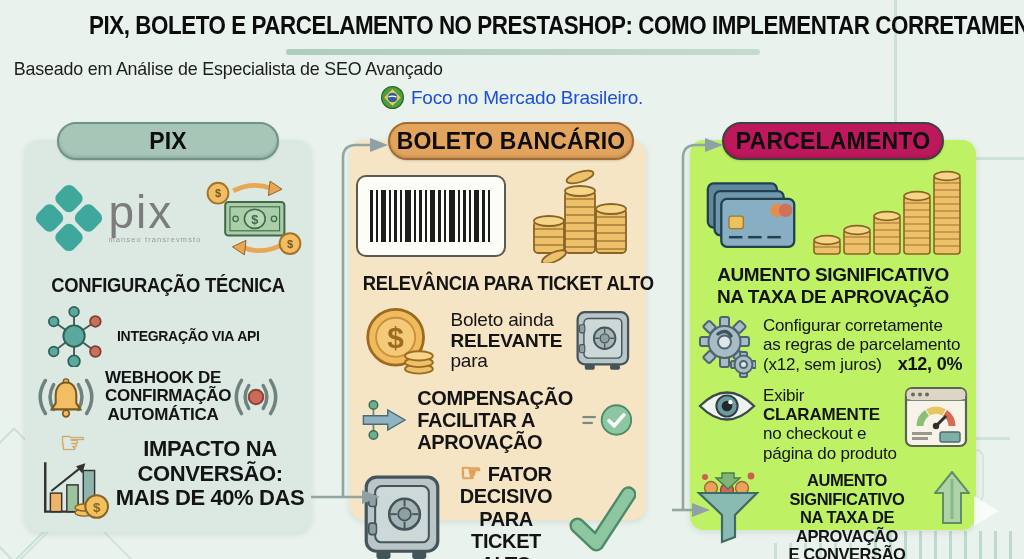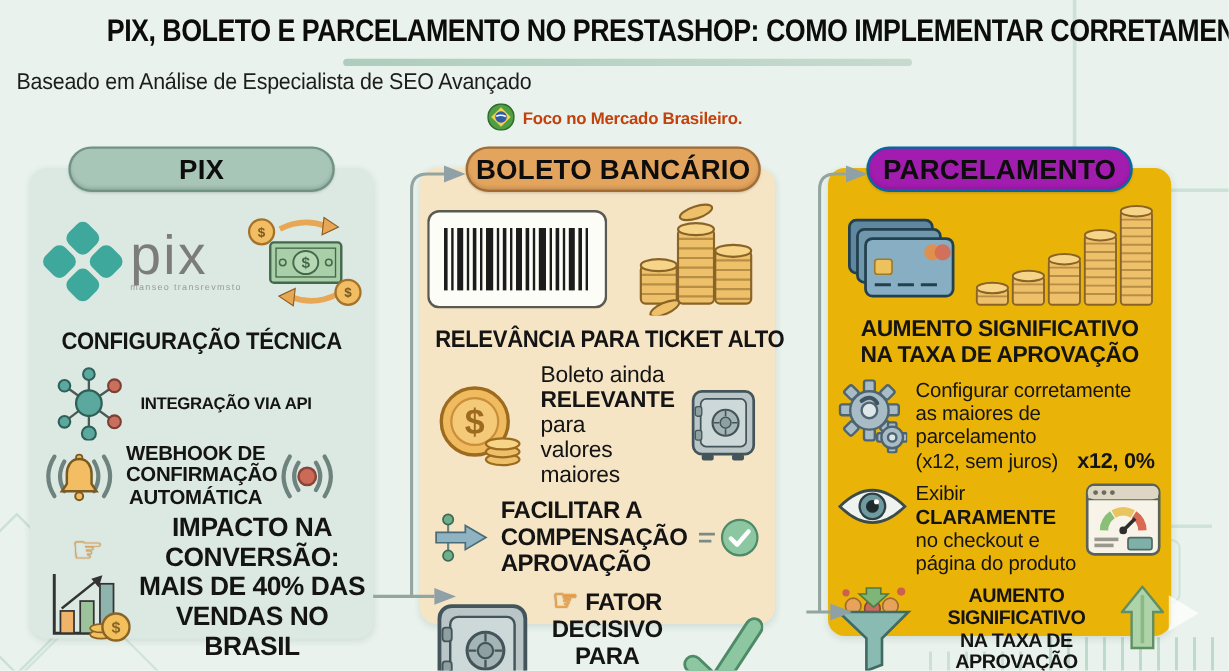--- a/index.html
+++ b/index.html
@@ -17,32 +17,32 @@
   .deco-diamond2 { left:36px; bottom:-40px; width:80px; height:80px; border:2px solid rgba(150,195,172,.28); transform:rotate(45deg); }
   .deco-hline { right:40px; bottom:56px; width:260px; height:54px; border:2px solid rgba(150,195,172,.25); border-radius:8px; }
 
   
   .title-wrap { position:absolute; top:10px; left:0; width:1024px; text-align:center; }
   .title { display:inline-block; white-space:nowrap; font-size:26px; font-weight:800; letter-spacing:-.5px; color:#0c0c0c; transform:scaleX(.86); transform-origin:50% 50%; }
   .title-underline { position:absolute; top:49px; left:286px; width:474px; height:6px; border-radius:3px; background:linear-gradient(90deg,#aecdbd,#c6dbce); }
   .subtitle-wrap { position:absolute; top:58px; left:0; width:1024px; }
   .subtitle { display:inline-block; font-size:19px; font-weight:500; letter-spacing:-.2px; color:#1d1d1d; transform:scaleX(.94); transform-origin:center; white-space:nowrap; }
   .focus-row { position:absolute; top:86px; left:0; width:1024px; display:flex; justify-content:center; align-items:center; gap:7px; }
-  .focus-text { font-size:14px; font-weight:700; letter-spacing:-.2px; color:#c2410c; }
+  .focus-text { font-size:19px; font-weight:400; letter-spacing:-.2px; color:#1d4ed8; }
 
   
   .card { position:absolute; top:140px; border-radius:14px; box-shadow:0 2px 6px rgba(40,70,55,.12); }
   .card-pix { left:25px; width:286px; height:392px; background:#dce9e2; }
   .card-boleto { left:350px; width:296px; height:380px; background:#f6e5c5; }
-  .card-parc { left:690px; width:286px; height:390px; background:#eab308; }
+  .card-parc { left:690px; width:286px; height:390px; background:#bef264; }
 
   .pill { position:absolute; top:122px; height:38px; border-radius:19px; display:flex; align-items:center; justify-content:center; font-size:23px; font-weight:800; letter-spacing:.2px; color:#0d0d0d; box-shadow:inset 0 -2px 3px rgba(0,0,0,.12), 0 1px 2px rgba(0,0,0,.15); }
   .pill-pix { left:57px; width:222px; background:#a8c6b8; border:2px solid #6f9486; }
   .pill-boleto { left:388px; width:246px; background:#e3a55e; border:2px solid #a06b34; }
-  .pill-parc { left:722px; width:222px; background:#a21caf; border:2px solid #0369a1; }
+  .pill-parc { left:722px; width:222px; background:#be185d; border:2px solid #404040; }
 
   .cond { display:inline-block; white-space:nowrap; transform:scaleX(.92); transform-origin:center; }
 
   
   .pix-logo-row { display:flex; align-items:center; justify-content:center; gap:4px; margin-top:30px; height:96px; }
   .pix-word { font-size:46px; font-weight:500; color:#7c7c7c; letter-spacing:2px; line-height:.9; }
   .pix-tagline { font-size:7.5px; color:#9a9a9a; letter-spacing:1.1px; margin-top:2px; }
   .section-title { text-align:center; font-size:20px; font-weight:800; letter-spacing:-.3px; margin-top:8px; }
   .pix-row-api { display:flex; align-items:center; gap:10px; padding-left:20px; margin-top:8px; }
   .t17b { font-size:14px; font-weight:700; letter-spacing:-.3px; }
@@ -198,21 +198,20 @@
           <polygon points="47,5 38,8 44,15" fill="#333"></polygon>
           <ellipse cx="46" cy="53" rx="9" ry="3.4" fill="#f2c15e" stroke="#8a6426" stroke-width="1.4"></ellipse>
           <ellipse cx="46" cy="48" rx="9" ry="3.4" fill="#f2c15e" stroke="#8a6426" stroke-width="1.4"></ellipse>
           <circle cx="58" cy="47" r="11" fill="#f2c15e" stroke="#8a6426" stroke-width="2"></circle>
           <text x="58" y="52" font-size="13" font-weight="bold" fill="#8a6426" text-anchor="middle">$</text>
         </svg>
       </div>
       <div class="impact-text">
         <div>IMPACTO NA CONVERSÃO:</div>
         <div>MAIS DE 40% DAS</div>
-        <div>VENDAS NO BRASIL</div>
       </div>
     </div>
   </div>
   <div class="pill pill-pix">
     <span>PIX</span>
   </div>
 
   <div class="card card-boleto">
     <div class="bol-icons-row">
       <svg width="150" height="82" viewBox="0 0 150 82">
@@ -268,21 +267,20 @@
         <text x="34" y="45" font-size="32" font-weight="bold" fill="#9c6b1f" text-anchor="middle">$</text>
         <g stroke="#9c6b1f" stroke-width="2">
           <ellipse cx="59" cy="68" rx="15" ry="5" fill="#eec06a"></ellipse>
           <ellipse cx="59" cy="61" rx="15" ry="5" fill="#eec06a"></ellipse>
           <ellipse cx="59" cy="54" rx="15" ry="5" fill="#f6d488"></ellipse>
         </g>
       </svg>
       <div class="rel-text" style="flex:1;">
         <div>Boleto ainda</div>
         <div><b>RELEVANTE</b><span> para</span></div>
-        <div>valores maiores</div>
       </div>
       <svg width="62" height="72" viewBox="0 0 64 72">
         <rect x="4" y="4" width="56" height="58" rx="8" fill="#b9c5c6" stroke="#43555a" stroke-width="2.5"></rect>
         <rect x="11" y="11" width="42" height="44" rx="5" fill="#cdd8d8" stroke="#43555a" stroke-width="1.6"></rect>
         <rect x="6" y="18" width="6" height="9" rx="2" fill="#8fa0a3" stroke="#43555a" stroke-width="1.2"></rect>
         <rect x="6" y="40" width="6" height="9" rx="2" fill="#8fa0a3" stroke="#43555a" stroke-width="1.2"></rect>
         <circle cx="34" cy="33" r="12" fill="#a5b5b6" stroke="#43555a" stroke-width="2"></circle>
         <circle cx="34" cy="33" r="5" fill="#8fa0a3" stroke="#43555a" stroke-width="1.4"></circle>
         <g stroke="#43555a" stroke-width="1.5">
           <line x1="34" y1="22" x2="34" y2="27"></line>
@@ -296,22 +294,22 @@
     </div>
 
     <div class="bol-row" style="padding:0 12px;">
       <svg width="64" height="62" viewBox="0 0 66 64">
         <line x1="16" y1="12" x2="16" y2="52" stroke="#6e837e" stroke-width="2.5"></line>
         <circle cx="16" cy="11" r="6" fill="#6fae8d" stroke="#3c6b52" stroke-width="2"></circle>
         <circle cx="16" cy="53" r="6" fill="#6fae8d" stroke="#3c6b52" stroke-width="2"></circle>
         <polygon points="2,26 36,26 36,18 60,32 36,46 36,38 2,38" fill="#8fb3c0" stroke="#4a6b78" stroke-width="2"></polygon>
       </svg>
       <div class="comp-text" style="flex:1;">
+        <div>COMPENSAÇÃO</div>
         <div>FACILITAR A</div>
-        <div>COMPENSAÇÃO</div>
         <div>APROVAÇÃO</div>
       </div>
       <svg width="72" height="48" viewBox="0 0 72 48">
         <line x1="2" y1="20" x2="20" y2="20" stroke="#7a8a86" stroke-width="3"></line>
         <line x1="2" y1="28" x2="16" y2="28" stroke="#7a8a86" stroke-width="3"></line>
         <circle cx="48" cy="24" r="20" fill="#8cc7a1" stroke="#4e8a66" stroke-width="2.5"></circle>
         <path d="M38,25 L45,32 L58,17" stroke="#fff" stroke-width="5" fill="none" stroke-linecap="round" stroke-linejoin="round"></path>
       </svg>
     </div>
 
@@ -409,21 +407,21 @@
             <rect x="33" y="45" width="7" height="7" rx="1.5"></rect>
               <rect x="51" y="45" width="7" height="7" rx="1.5"></rect>
             <circle cx="45.5" cy="48.5" r="9"></circle>
           </g>
           <circle cx="45.5" cy="48.5" r="3.5" fill="#dde7ea"></circle>
         </g>
         <path d="M20,18 q8,-6 13,2" stroke="#3e5560" stroke-width="3.4" fill="none" stroke-linecap="round"></path>
       </svg>
       <div class="cfg-text" style="flex:1;">
         <div>Configurar corretamente</div>
-        <div>as maiores de parcelamento</div>
+        <div>as regras de parcelamento</div>
         <div class="cfg-line3">
           <span>(x12, sem juros)</span>
           <span class="cfg-badge">x12, 0%</span>
         </div>
       </div>
     </div>
 
     <div class="parc-row">
       <svg width="58" height="40" viewBox="0 0 60 40">
         <path d="M2,20 Q30,-8 58,20 Q30,48 2,20 Z" fill="#eef3ef" stroke="#3c4a48" stroke-width="2.4"></path>

